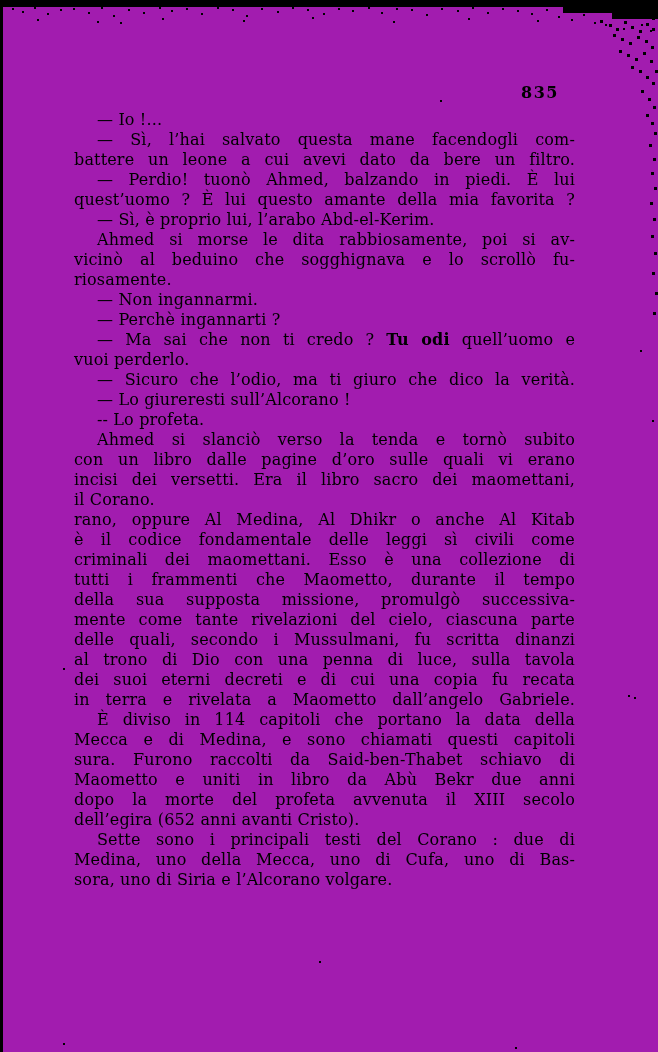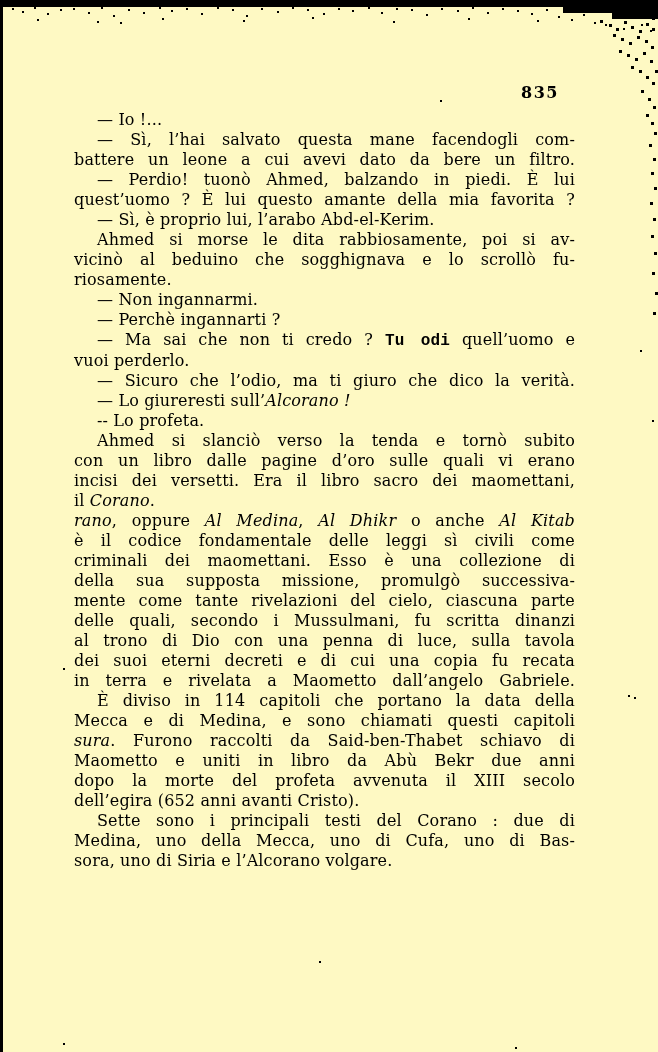--- a/index.html
+++ b/index.html
@@ -4,32 +4,32 @@
 <style>
   html,body{margin:0;padding:0;}
   body{
     width:658px;height:1052px;
     background:#ffffff;
     position:relative;
     overflow:hidden;
     font-family:"DejaVu Serif", serif;
     color:#000;
   }
-  .page{position:absolute;inset:0;background:#fef9c3;}
+  .page{position:absolute;inset:0;background:#a21caf;}
 
   
   #text-block{
     position:absolute;left:74px;top:110px;width:501px;
     font-size:16px;line-height:20px;letter-spacing:0.15px;
   }
   .line{text-align:justify;min-height:20px;}
   .line.full{text-align-last:justify;}
   .line.ind{text-indent:23px;}
-  .it{font-style:italic;}
-  .bd{font-weight:bold;font-family:Liberation Mono, monospace;}
+  .it{}
+  .bd{font-weight:bold;}
 
   
   #page-number{
     position:absolute;left:521px;top:83px;
     font-size:16px;font-weight:bold;letter-spacing:1.5px;
   }
 
   
   .edge-left{position:absolute;left:0;top:0;width:3px;height:1052px;background:#000;}
   .edge-top{position:absolute;left:0;top:0;width:658px;height:7px;background:#000;}
@@ -88,20 +88,21 @@
       <div class="line ind full"><span>— Sicuro che l’odio, ma ti giuro che dico la verità.</span></div>
       <div class="line ind"><span>— Lo giureresti sull’</span><span class="it">Alcorano !</span></div>
       <div class="line ind"><span>-- Lo profeta.</span></div>
       <div class="line ind full"><span>Ahmed si slanciò verso la tenda e tornò subito</span></div>
       <div class="line full"><span>con un libro dalle pagine d’oro sulle quali vi erano</span></div>
       <div class="line full"><span>incisi dei versetti. Era il libro sacro dei maomettani,</span></div>
       <div class="line"><span>il </span><span class="it">Corano</span><span>.</span></div>
       <div class="line full"><span class="it">rano</span><span>, oppure </span><span class="it">Al Medina</span><span>, </span><span class="it">Al Dhikr</span><span> o anche </span><span class="it">Al Kitab</span></div>
       <div class="line full"><span>è il codice fondamentale delle leggi sì civili come</span></div>
       <div class="line full"><span>criminali dei maomettani. Esso è una collezione di</span></div>
+      <div class="line full"><span>tutti i frammenti che Maometto, durante il tempo</span></div>
       <div class="line full"><span>della sua supposta missione, promulgò successiva-</span></div>
       <div class="line full"><span>mente come tante rivelazioni del cielo, ciascuna parte</span></div>
       <div class="line full"><span>delle quali, secondo i Mussulmani, fu scritta dinanzi</span></div>
       <div class="line full"><span>al trono di Dio con una penna di luce, sulla tavola</span></div>
       <div class="line full"><span>dei suoi eterni decreti e di cui una copia fu recata</span></div>
       <div class="line full"><span>in terra e rivelata a Maometto dall’angelo Gabriele.</span></div>
       <div class="line ind full"><span>È diviso in 114 capitoli che portano la data della</span></div>
       <div class="line full"><span>Mecca e di Medina, e sono chiamati questi capitoli</span></div>
       <div class="line full"><span class="it">sura</span><span>. Furono raccolti da Said-ben-Thabet schiavo di</span></div>
       <div class="line full"><span>Maometto e uniti in libro da Abù Bekr due anni</span></div>

